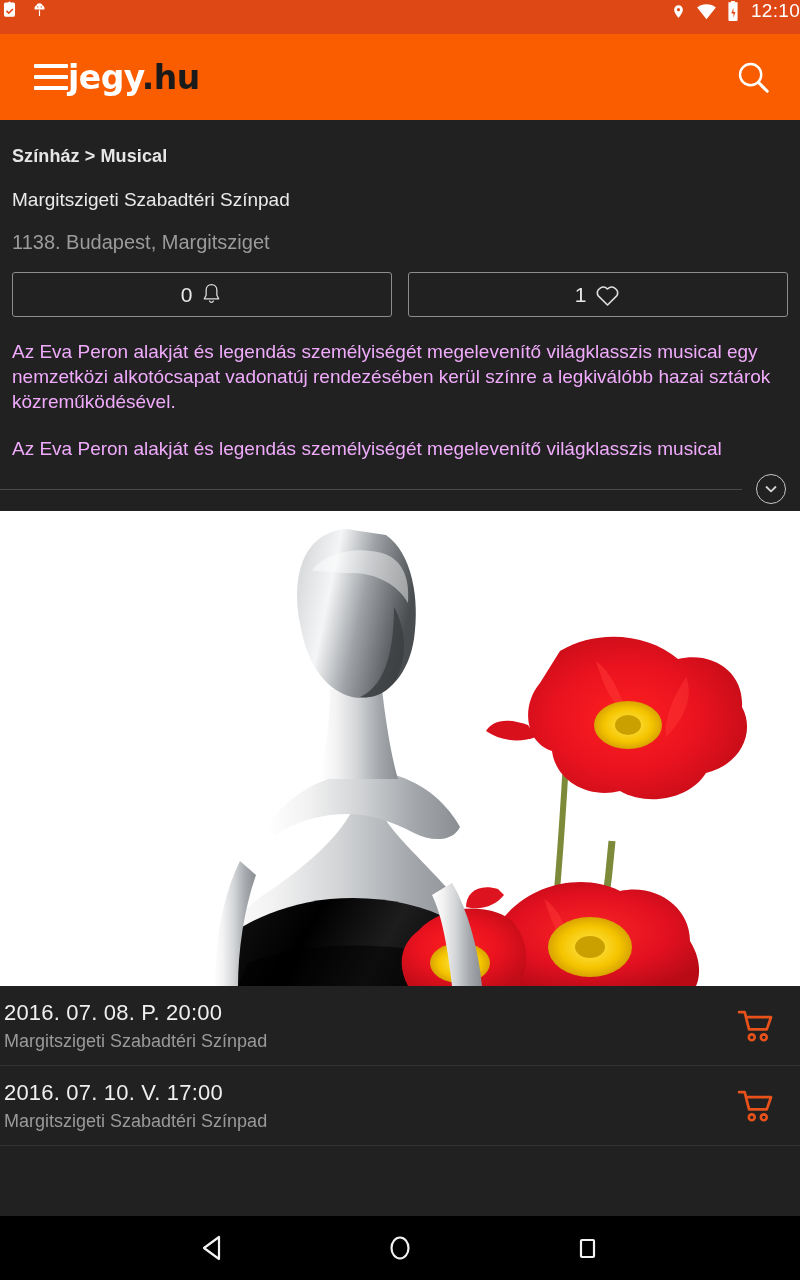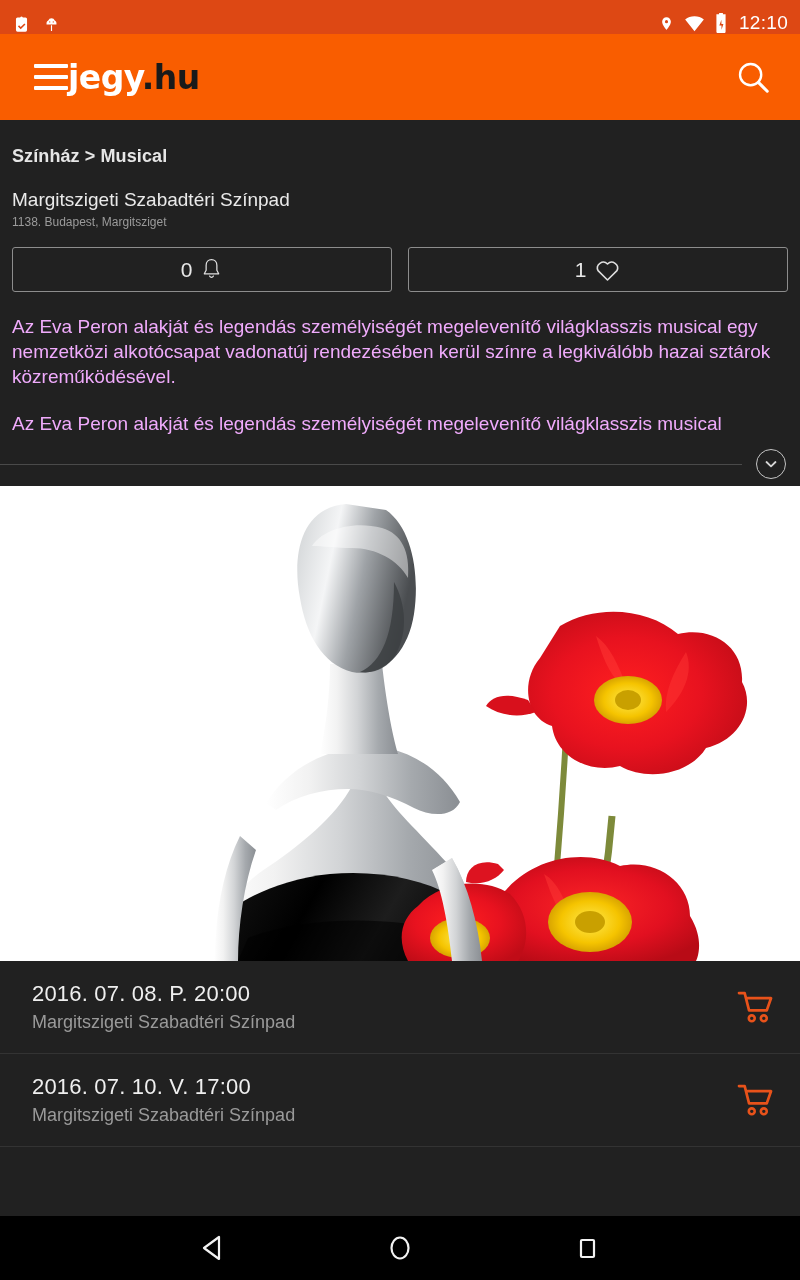--- a/index.html
+++ b/index.html
@@ -19,22 +19,22 @@
     background: #212121;
     display: flex;
     flex-direction: column;
   }
 
   
   .status-bar {
     height: 34px;
     background: #dd4814;
     display: flex;
-    align-items: flex-end;
-    padding: 0 12px;
+    align-items: flex-start;
+    padding: 0 0;
     flex: 0 0 34px;
   }
   .status-left { display: flex; align-items: center; gap: 12px; }
   .status-right {
     margin-left: auto;
     display: flex;
     align-items: center;
     gap: 10px;
   }
   .status-icon { display: block; }
@@ -108,22 +108,22 @@
     margin-top: 6px;
     letter-spacing: 0.1px;
   }
   .venue-name {
     color: #eaeaea;
     font-size: 19px;
     margin-top: 22px;
   }
   .venue-address {
     color: #9b9b9b;
-    font-size: 12px;
-    margin-top: 4px;
+    font-size: 20px;
+    margin-top: 20px;
   }
 
   
   .actions {
     display: flex;
     gap: 16px;
     margin-top: 18px;
   }
   .action-btn {
     flex: 1 1 0;
@@ -219,24 +219,24 @@
     font-size: 22px;
   }
 
   
   .event-list {
     background: #212121;
     flex: 1 1 auto;
     overflow: hidden;
   }
   .event-row {
-    height: 93px;
-    display: flex;
-    align-items: center;
-    padding: 0 22px 0 32px;
+    height: 80px;
+    display: flex;
+    align-items: center;
+    padding: 0 22px 0 4px;
     border-bottom: 1px solid #333333;
     cursor: pointer;
   }
   .event-row-texts { display: flex; flex-direction: column; gap: 5px; }
   .event-date {
     color: #efefef;
     font-size: 22px;
     letter-spacing: 0.2px;
   }
   .event-venue {

